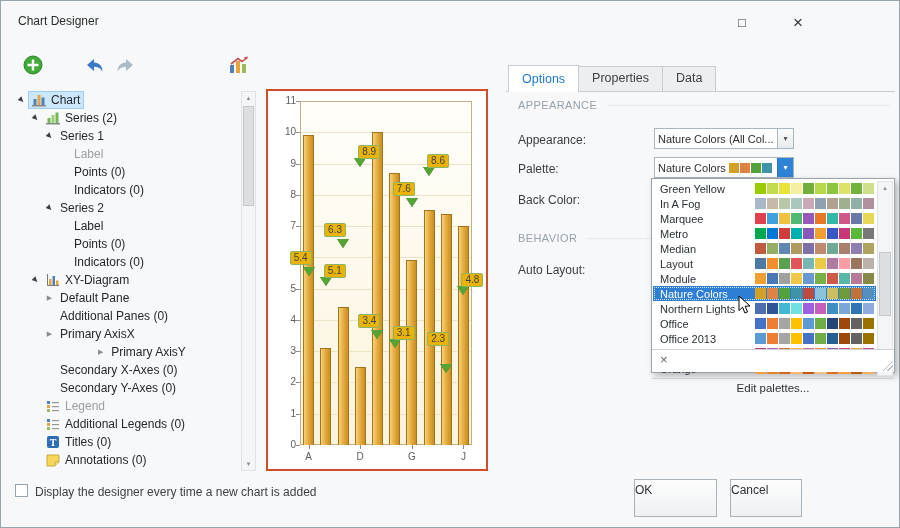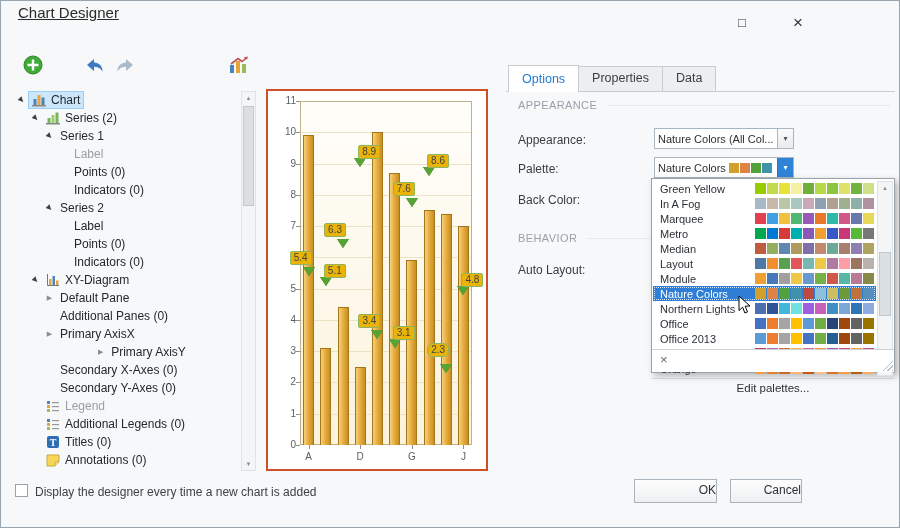--- a/index.html
+++ b/index.html
@@ -3,21 +3,21 @@
 <meta charset="utf-8">
 <style>
   * { box-sizing: border-box; margin: 0; padding: 0; }
   html, body { width: 900px; height: 528px; overflow: hidden; background: #fff;
                font-family: "Liberation Sans", sans-serif; }
   .window { position: absolute; left: 0; top: 0; width: 900px; height: 528px;
             background: #f7f8f9; border: 1px solid #98a4ae; }
 
   
   .titlebar { position: absolute; left: 0; top: 0; right: 0; height: 44px; }
-  .title { position: absolute; left: 17px; top: 3px; font-size: 15px; color: #2b2b2b; text-decoration: underline; }
+  .title { position: absolute; left: 17px; top: 13px; font-size: 12px; color: #2b2b2b; }
   .winbtn { position: absolute; top: 11px; width: 30px; height: 22px; text-align: center;
             line-height: 22px; font-size: 13px; color: #333; }
   .winbtn.max { left: 726px; }
   .winbtn.close { left: 782px; font-size: 17px; }
 
   
   .toolbar { position: absolute; left: 0; top: 46px; right: 0; height: 36px;
              display: flex; align-items: center; }
   .tbtn { display: inline-flex; width: 28px; height: 28px; align-items: center; justify-content: center; }
   .tbtn.add { margin-left: 18px; }
@@ -108,21 +108,21 @@
           background: repeating-linear-gradient(135deg, transparent 0 2px, #b4bbc2 2px 3px);
           clip-path: polygon(100% 0, 100% 100%, 0 100%); }
   .popup-scroll { right: 1px; top: 2px; width: 16px; height: 195px; }
 
   .cursor { position: absolute; left: 737px; top: 294px; z-index: 70; }
 
   
   .footer-check { position: absolute; left: 14px; top: 483px; width: 13px; height: 13px;
                   background: #fff; border: 1px solid #97a4ae; }
   .footer-label { position: absolute; left: 34px; top: 484px; font-size: 12px; color: #3c4247; }
-  .btn { position: absolute; top: 478px; height: 24px; text-align: right; line-height: 21px;
+  .btn { position: absolute; top: 478px; height: 38px; text-align: left; line-height: 21px;
          font-size: 12px; color: #2d3237; border: 1px solid #a8b3bc;
          background: linear-gradient(#fdfdfd, #eef0f2); }
   .btn.ok { left: 633px; width: 83px; }
   .btn.cancel { left: 729px; width: 72px; }
 </style>
 </head>
 <body>
 
 <div class="window">
 
@@ -419,21 +419,21 @@
         <div class="mlabel" style="left: 101.2px; top: 53.6727px;">8.9</div>
         <div class="marker" style="left: 103.4px; top: 238.673px;"></div>
         <div class="mlabel" style="left: 101.4px; top: 222.673px;">3.4</div>
         <div class="marker" style="left: 120.6px; top: 248.055px;"></div>
         <div class="mlabel" style="left: 135.6px; top: 235.055px;">3.1</div>
         <div class="marker" style="left: 137.8px; top: 107.327px;"></div>
         <div class="mlabel" style="left: 135.8px; top: 91.3273px;">7.6</div>
         <div class="marker" style="left: 155px; top: 76.0545px;"></div>
         <div class="mlabel" style="left: 170px; top: 63.0545px;">8.6</div>
         <div class="marker" style="left: 172.2px; top: 273.073px;"></div>
-        <div class="mlabel" style="left: 170.2px; top: 252px; border-radius: 6px;">2.3</div>
+        <div class="mlabel" style="left: 170.2px; top: 241px;">2.3</div>
         <div class="marker" style="left: 189.4px; top: 194.891px;"></div>
         <div class="mlabel" style="left: 204.4px; top: 181.891px;">4.8</div>
       </div>
   </div>
 
   <div class="tabstrip">
     <div id="tabs">
         <div class="tab active">Options</div>
         <div class="tab">Properties</div>
         <div class="tab">Data</div>

